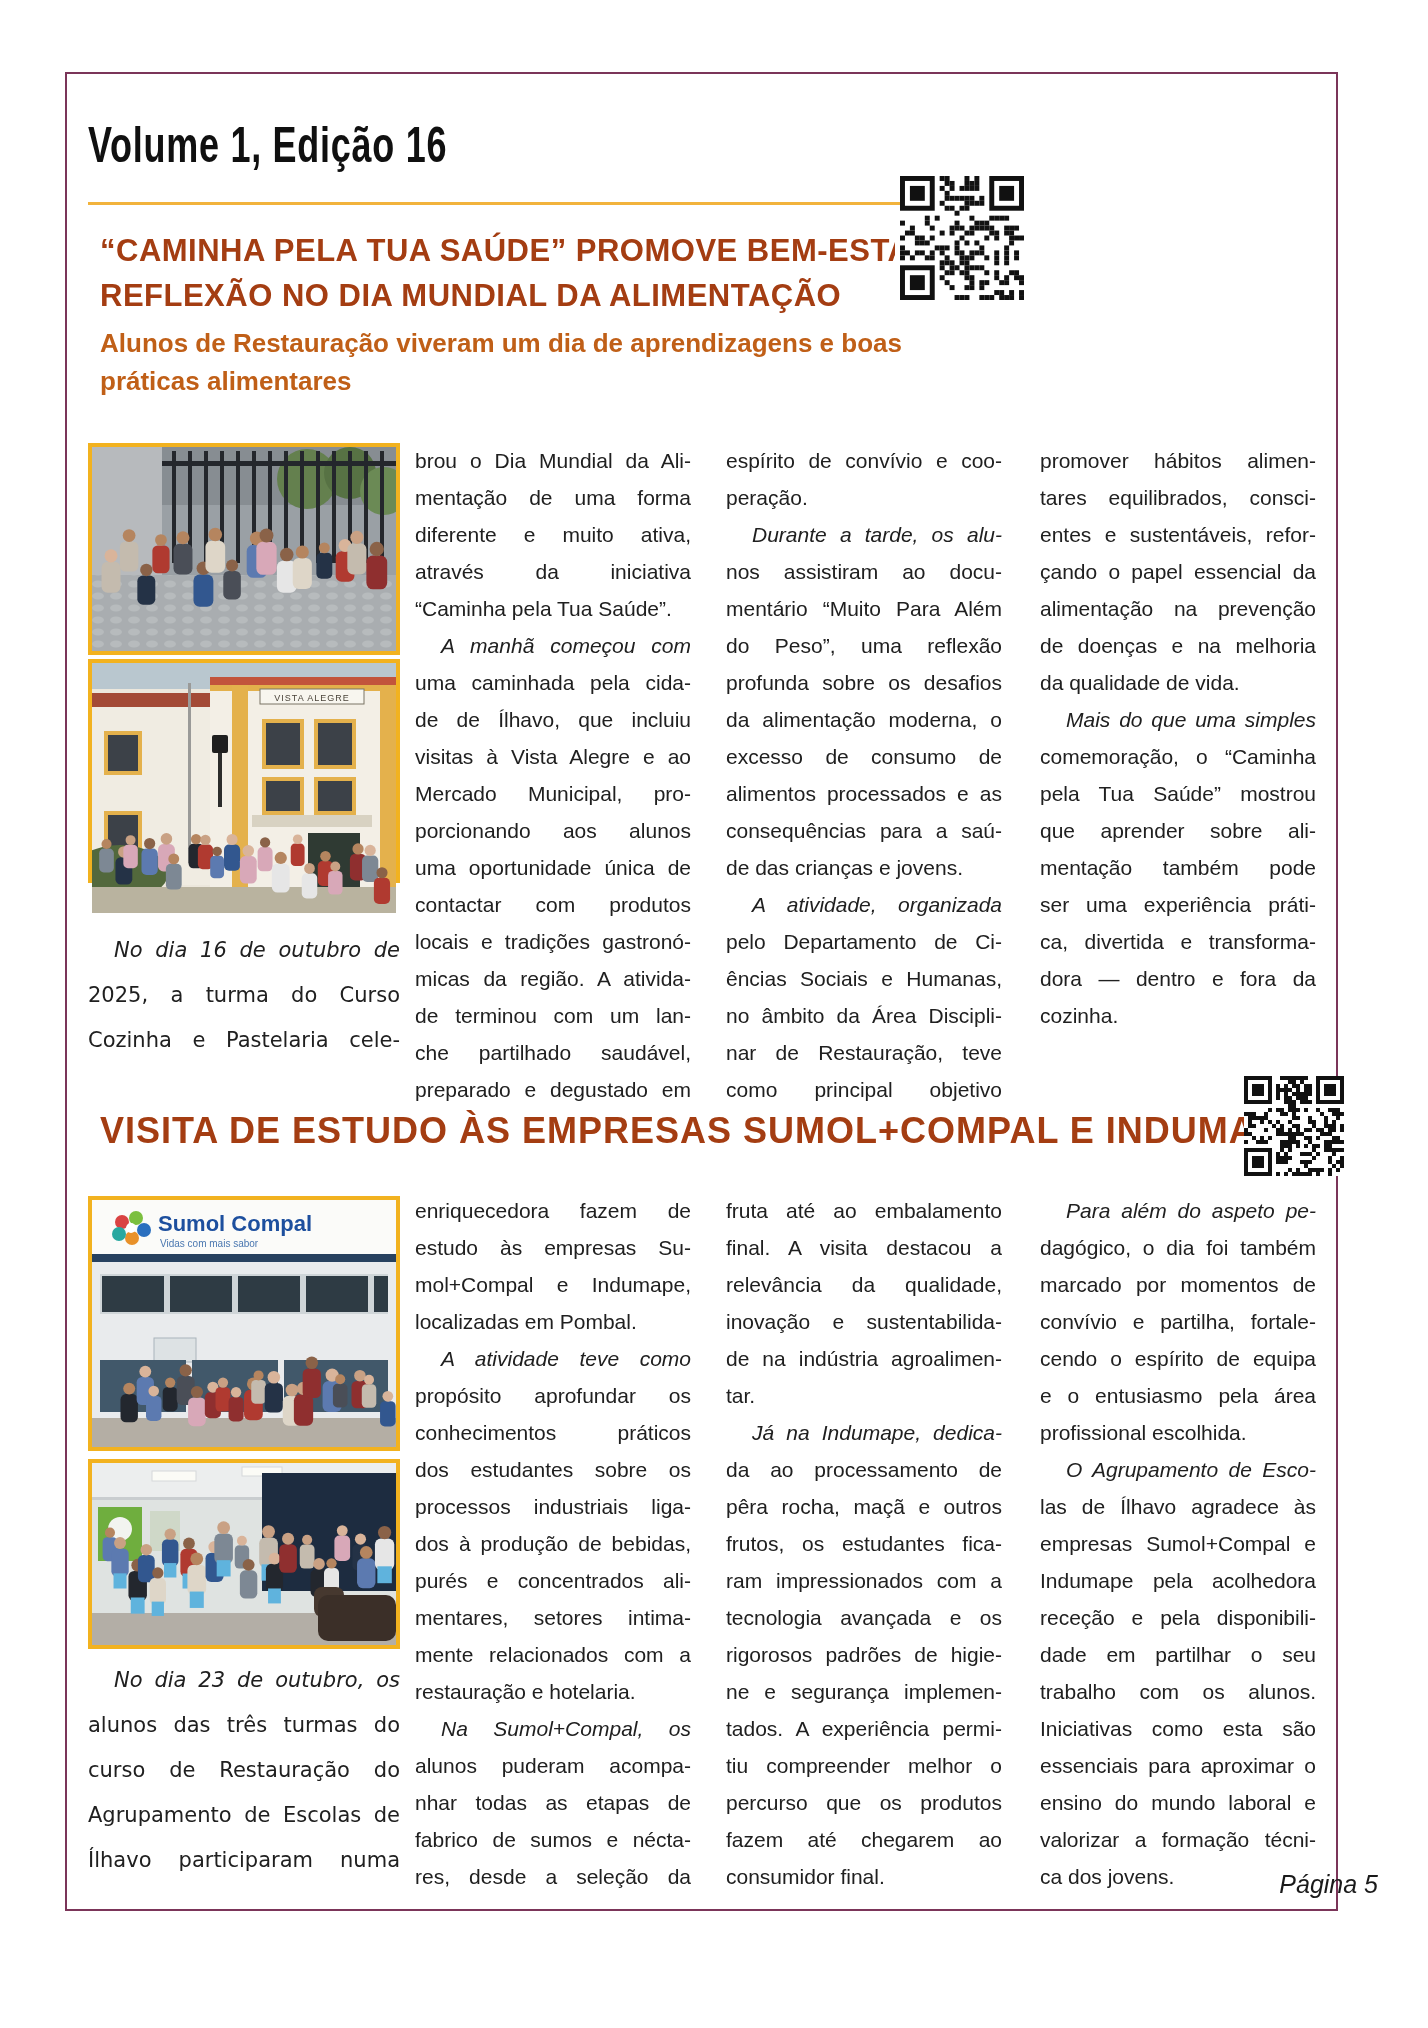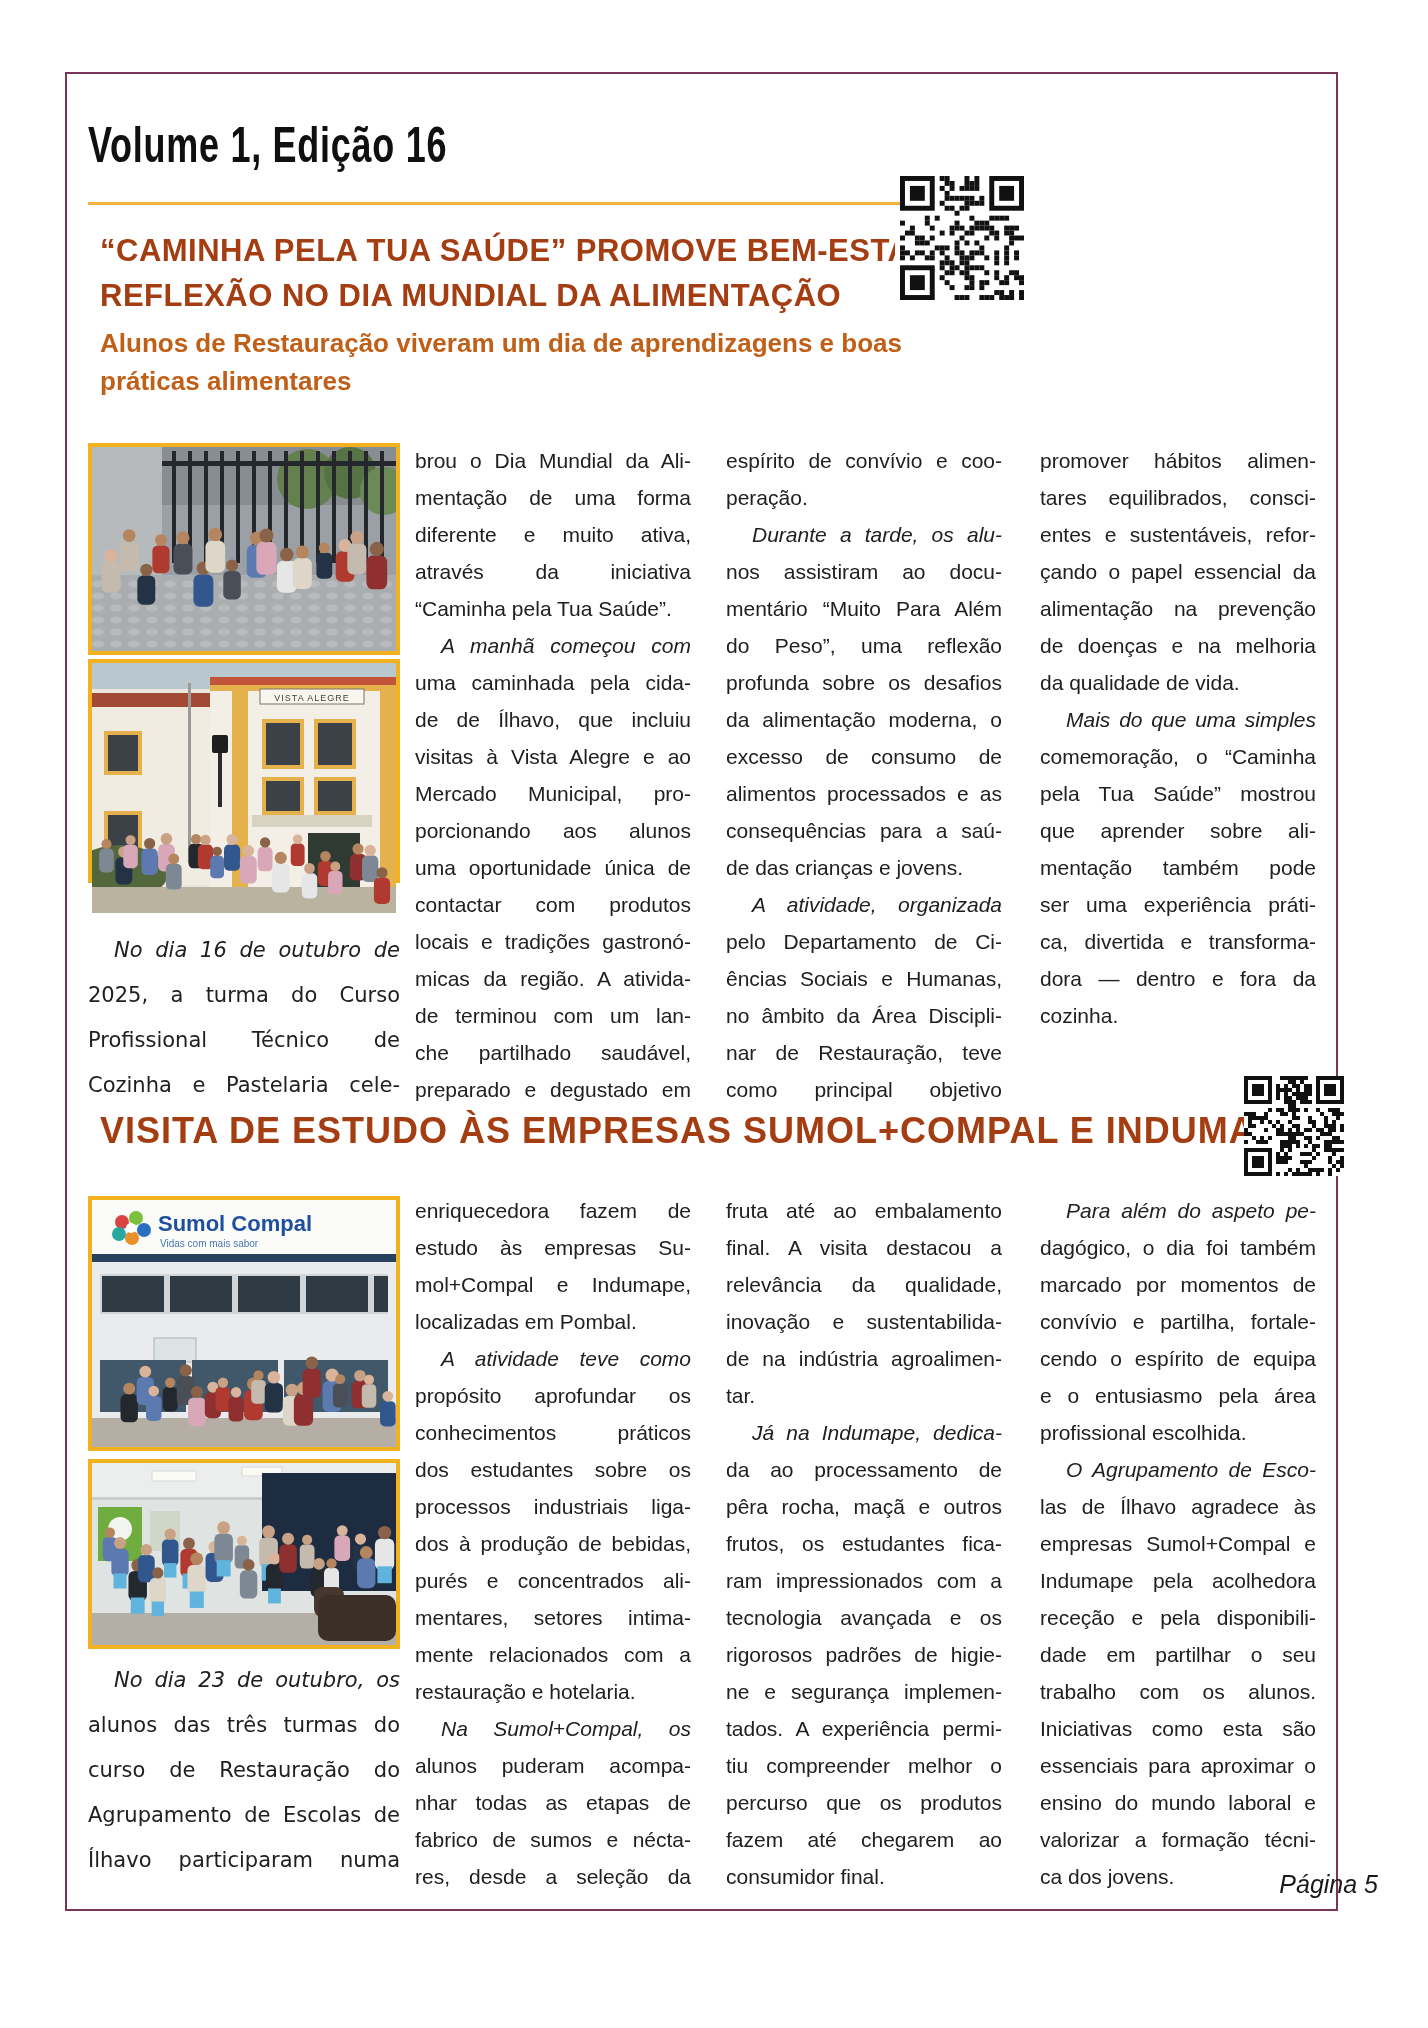--- a/index.html
+++ b/index.html
@@ -360,21 +360,20 @@
           <circle cx="278.1702230976895" cy="187.4072342426516" r="5.596212578739506" fill="#d9b49a"></circle>
           <rect x="281.9055589482188" y="214.83096406271216" width="16.16507718525827" height="26.268250426044688" rx="5.051586620393209" fill="#b03a30"></rect>
           <circle cx="289.98809754084795" cy="209.77937744231895" r="5.55674528243253" fill="#8a6248"></circle>
         </g>
     </svg>
   </figure>
 
   <div class="abs caption" style="left:88px;top:928px;width:312px;">
       <div class="tline ind">No dia 16 de outubro de</div>
       <div class="tline">2025, a turma do Curso</div>
-      <div class="tline">Profissional Técnico de</div>
       <div class="tline">Cozinha e Pastelaria cele-</div>
     </div>
 
   <div class="abs body-col" style="left:415px;top:442px;width:276px;">
       <div class="tline">brou o Dia Mundial da Ali-</div>
       <div class="tline">mentação de uma forma</div>
       <div class="tline">diferente e muito ativa,</div>
       <div class="tline">através da iniciativa</div>
       <div class="tline last">“Caminha pela Tua Saúde”.</div>
       <div class="tline ind">A manhã começou com</div>

